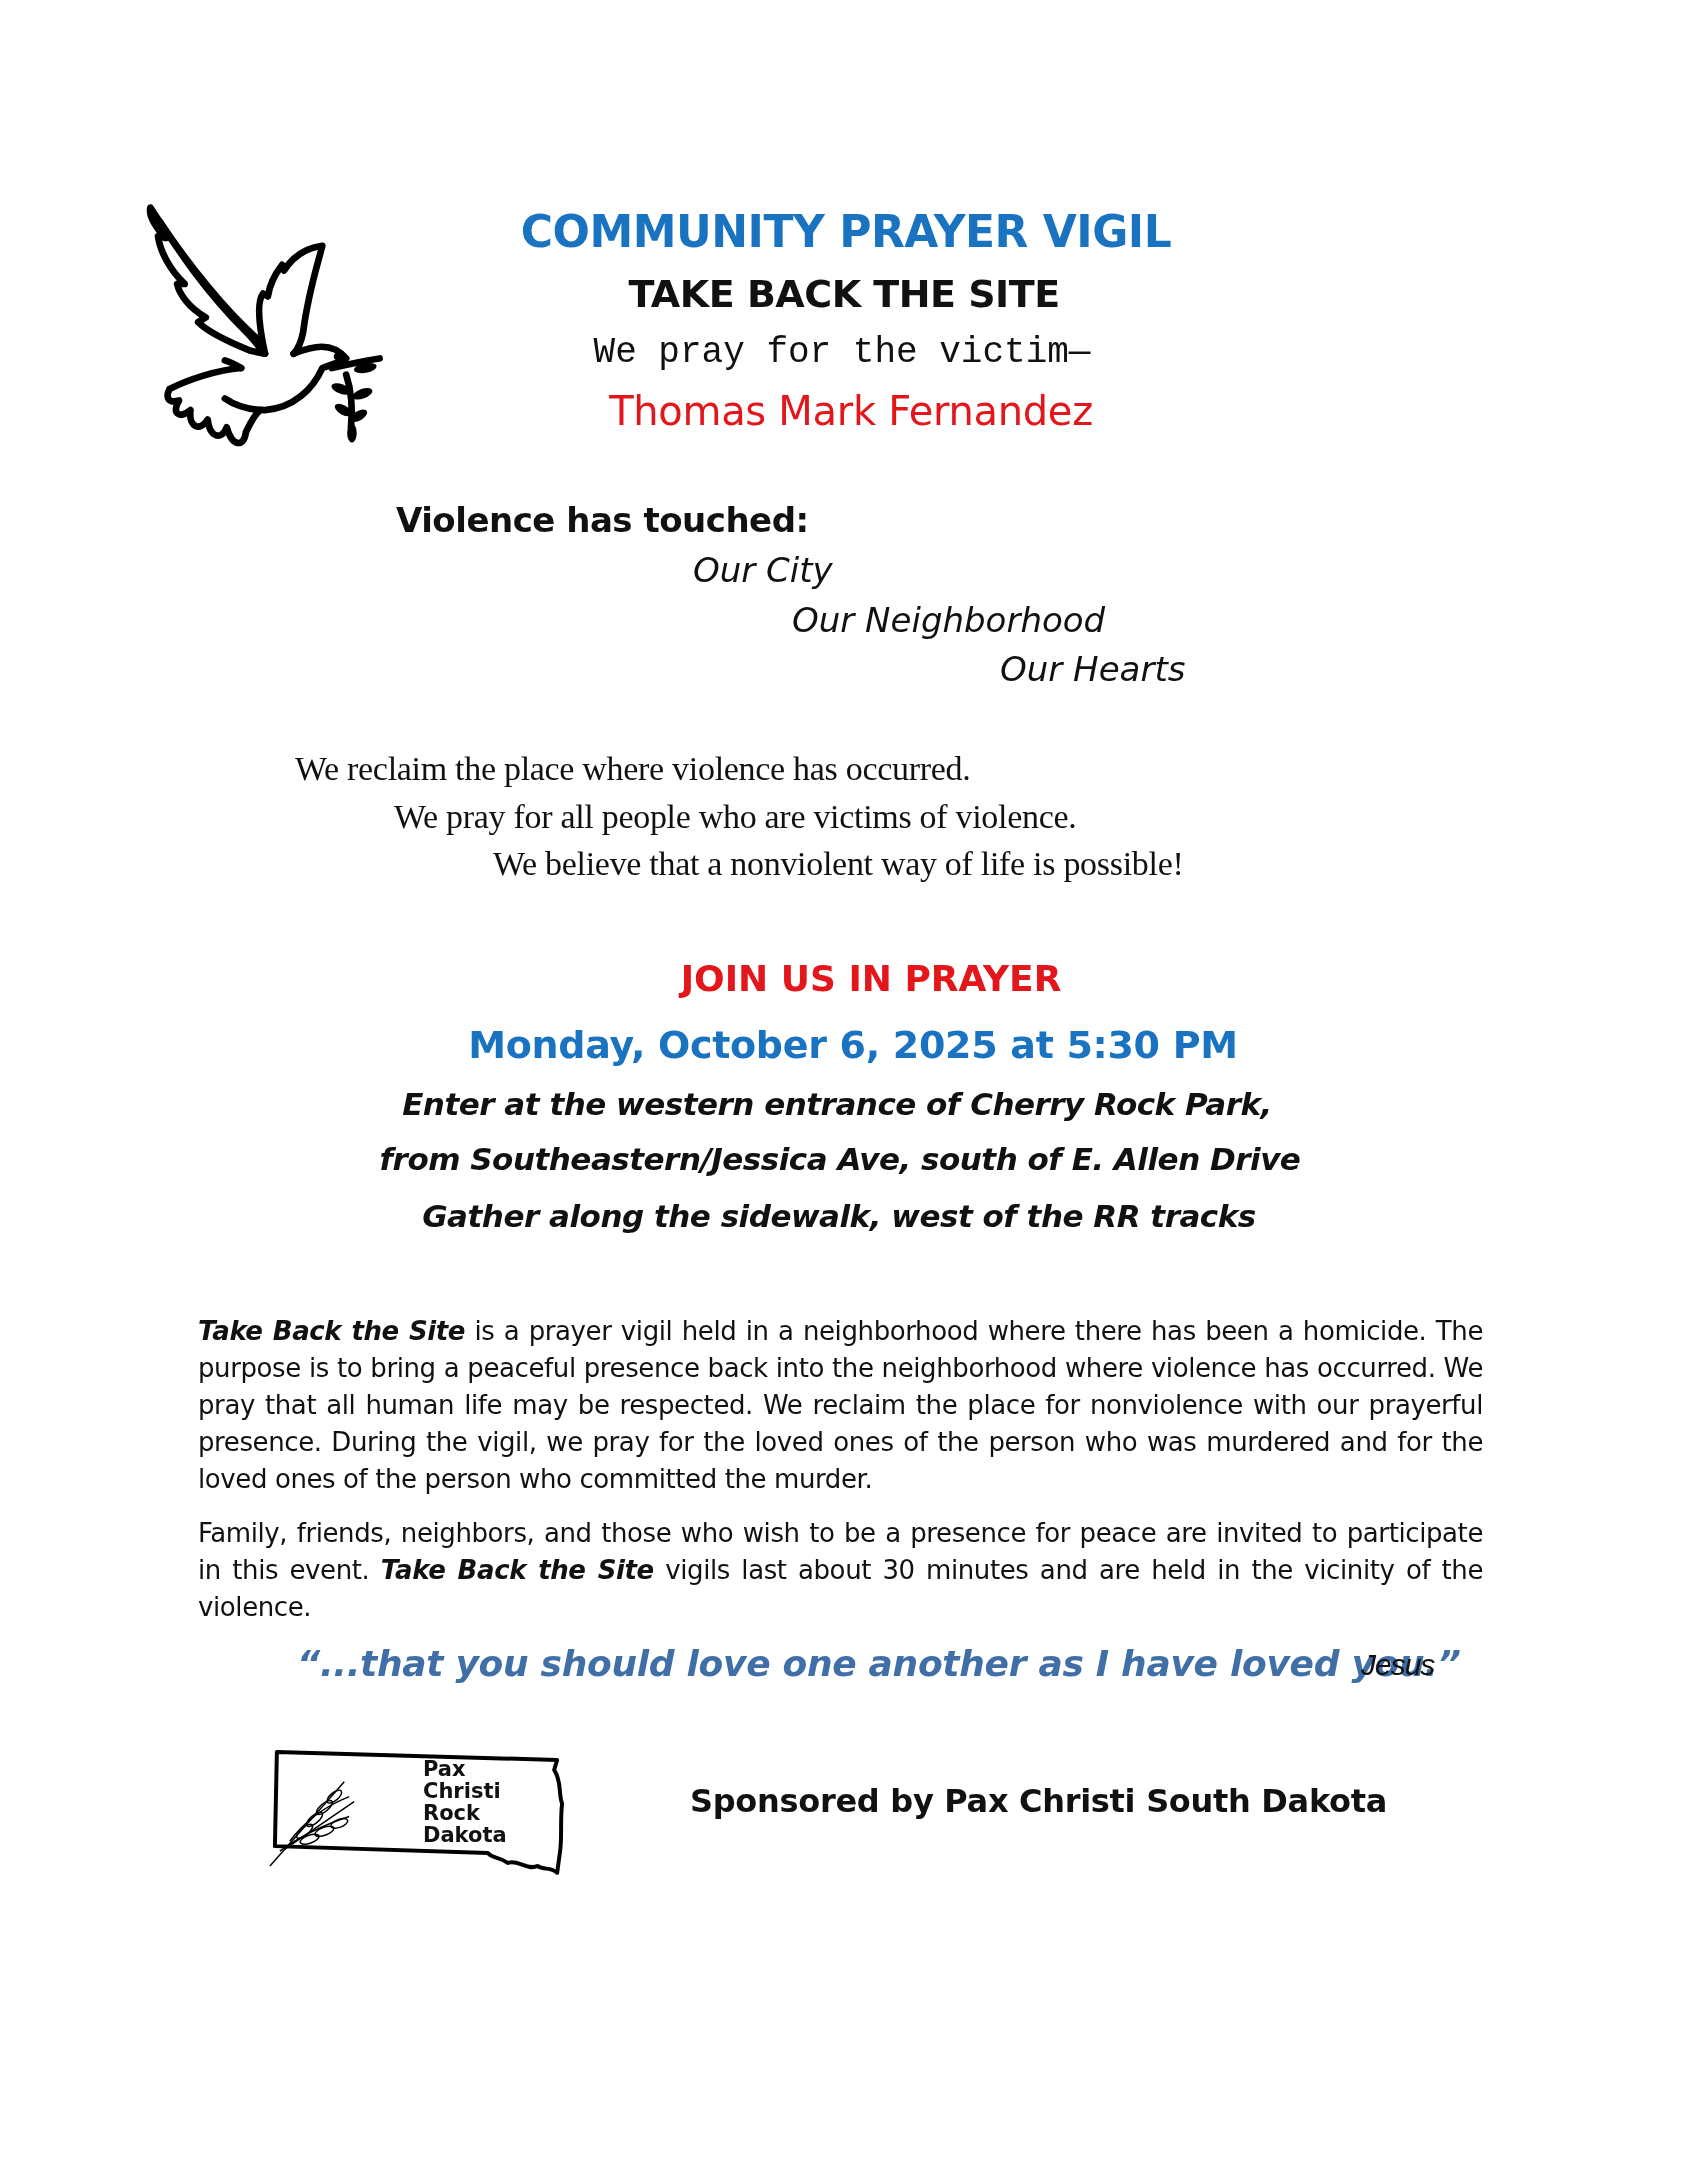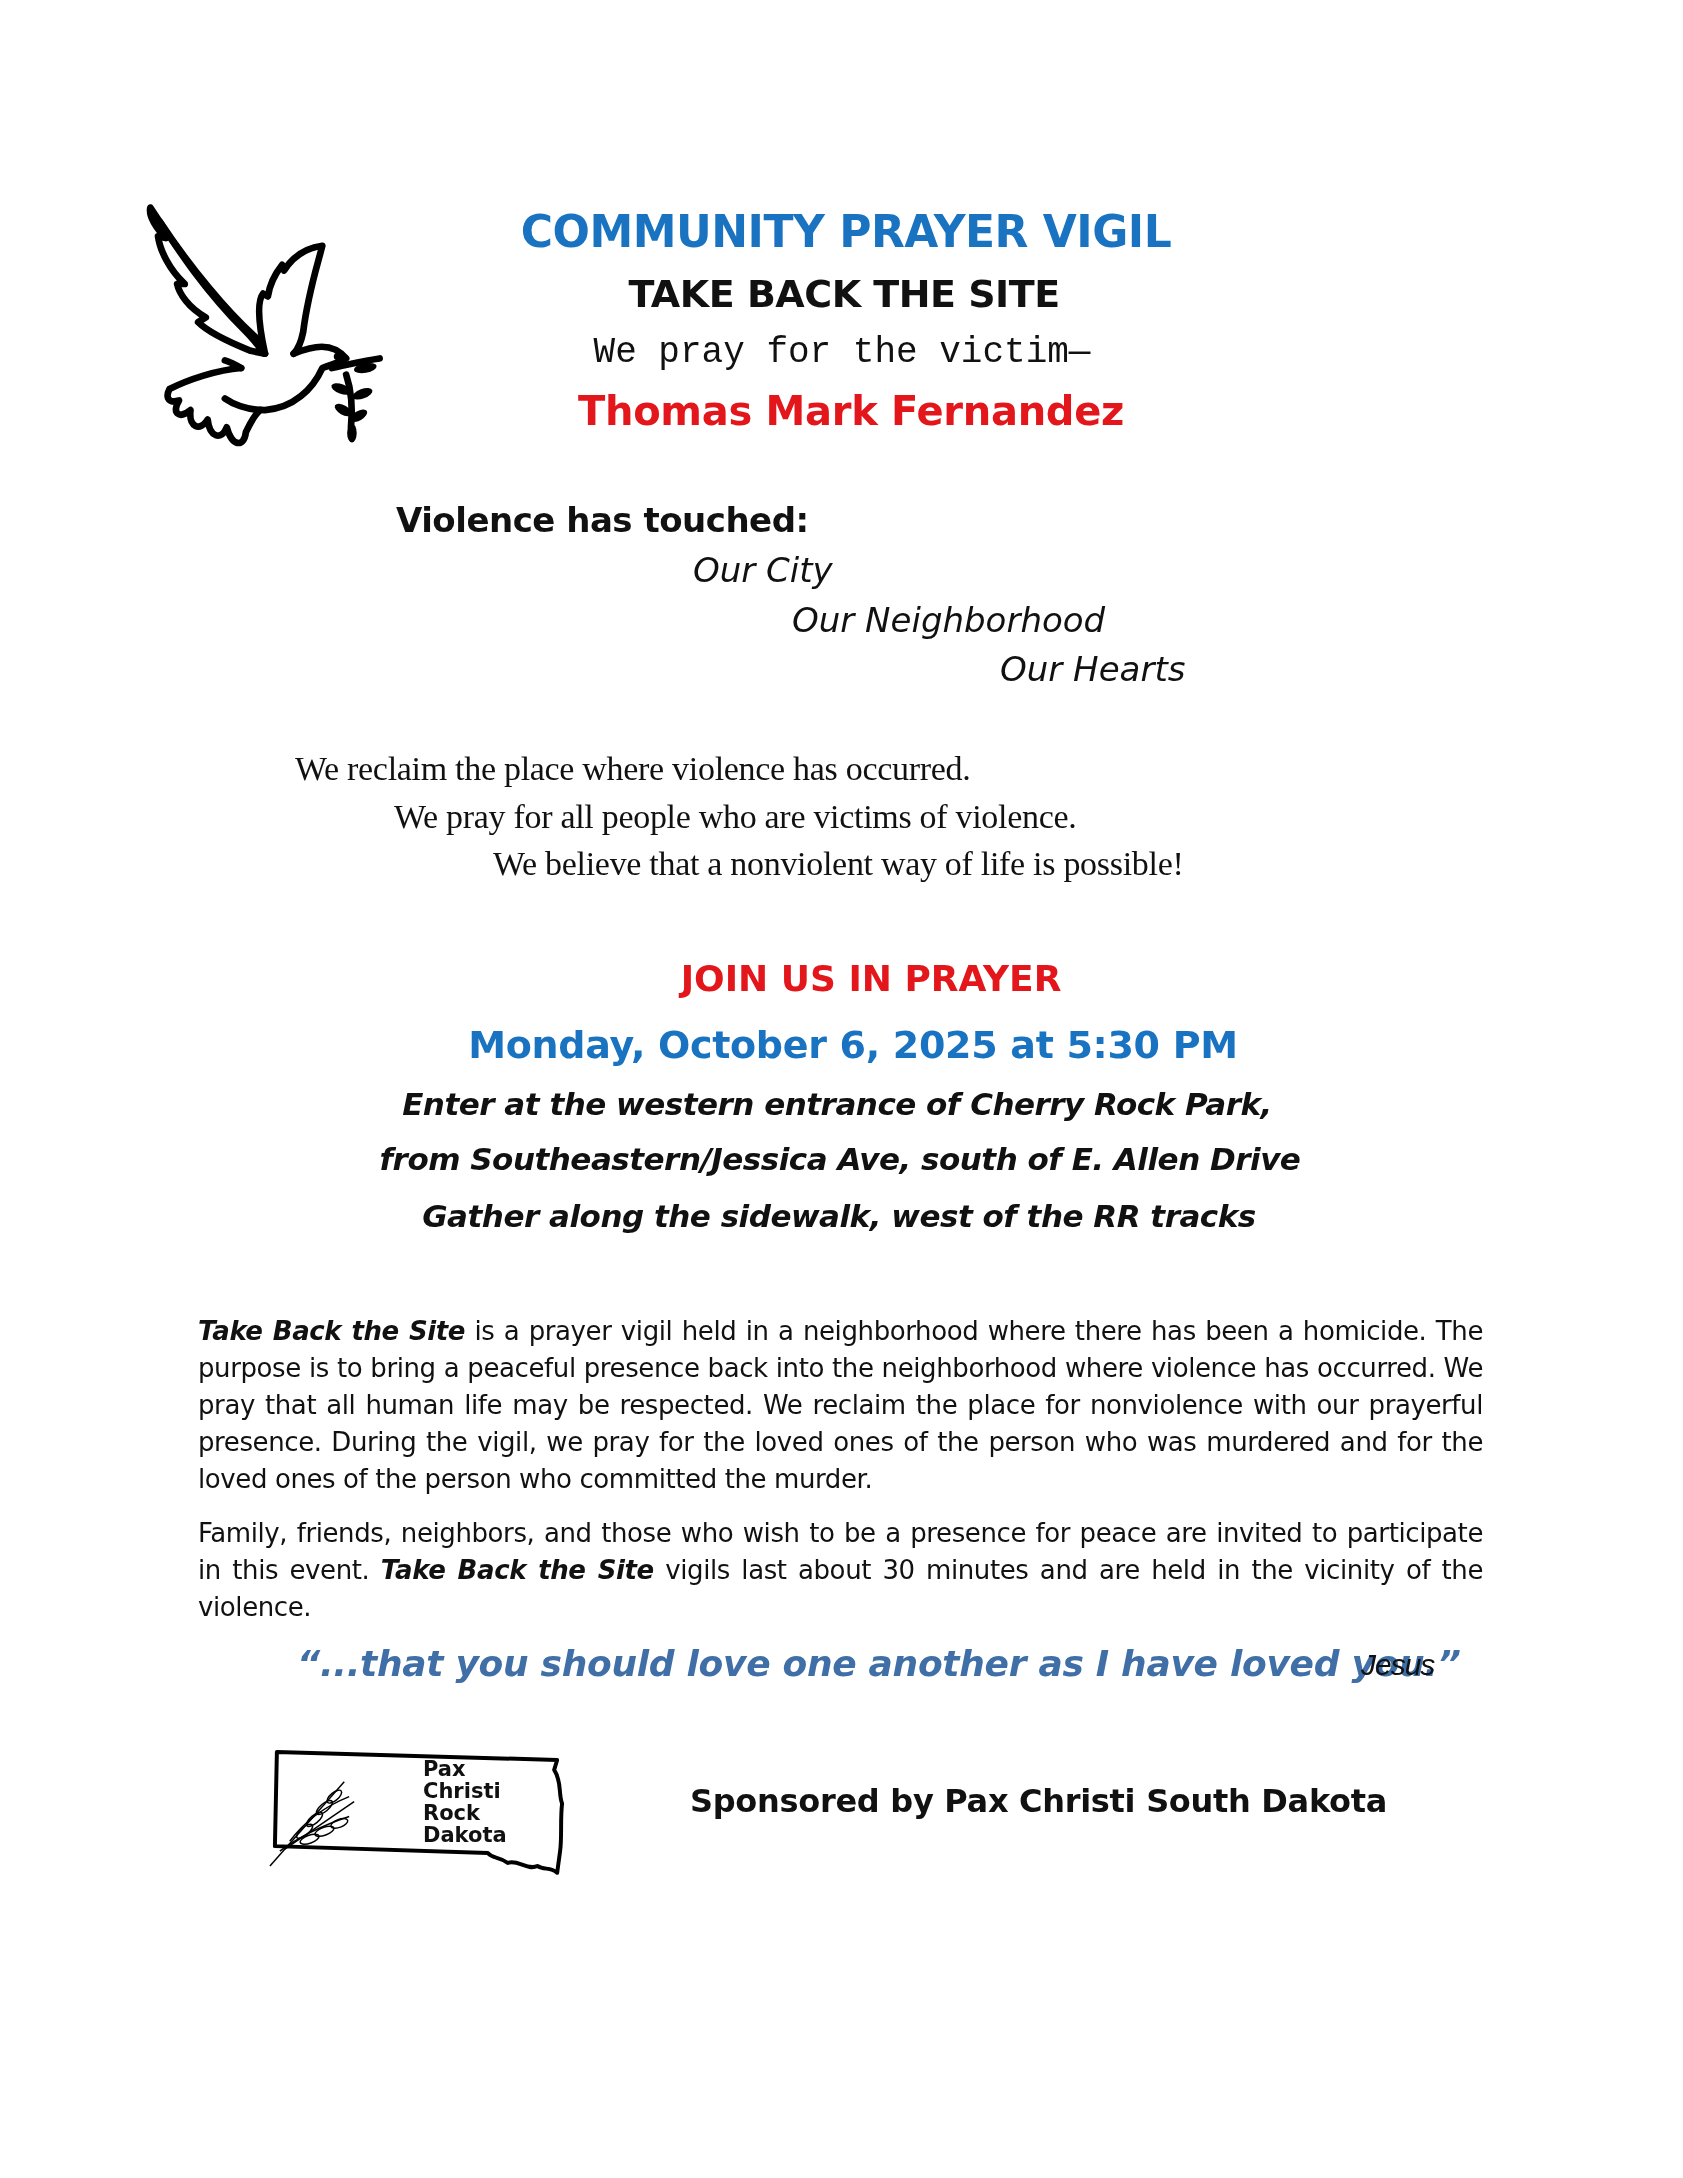--- a/index.html
+++ b/index.html
@@ -7,21 +7,21 @@
          font-family: "Liberation Sans", sans-serif; color: #000; }
   .abs { position: absolute; }
   .sans { font-family: "DejaVu Sans", "Liberation Sans", sans-serif; }
   .serif { font-family: "Liberation Serif", "DejaVu Serif", serif; }
 
   #dove { left: 139px; top: 198px; width: 252px; height: 277px; }
   .headline { position: absolute; white-space: nowrap; transform: translateX(-50%); }
   #h-title { top: 206px; left: 846px; font-size: 44px; font-weight: bold; color: #1a73c0; letter-spacing: -0.5px; text-align: right; }
   #h-sub { top: 272px; left: 844px; font-size: 38px; font-weight: bold; color: #111; letter-spacing: -0.5px; }
   #h-pray { top: 332px; left: 842px; font-size: 36px; color: #111; font-family: Liberation Mono, monospace; }
-  #h-victim { top: 388px; left: 851px; font-size: 40px; font-weight: bold; color: #e3161b; letter-spacing: -0.3px; }
+  #h-victim { top: 388px; left: 851px; font-size: 40px; font-weight: normal; color: #e3161b; letter-spacing: -0.3px; }
 
   #touched { top: 500px; left: 396px; font-size: 34px; font-weight: bold; color: #111; letter-spacing: -0.5px; }
   .place { position: absolute; font-size: 34px; font-style: italic; color: #111; white-space: nowrap; }
   #place-0 { top: 550px; left: 693px; }
   #place-1 { top: 600px; left: 792px; }
   #place-2 { top: 649px; left: 1000px; }
 
   .affirm { position: absolute; font-size: 34px; color: #111; white-space: nowrap; letter-spacing: -0.3px; }
   #affirm-0 { top: 750px; left: 295px; }
   #affirm-1 { top: 798px; left: 394px; }

